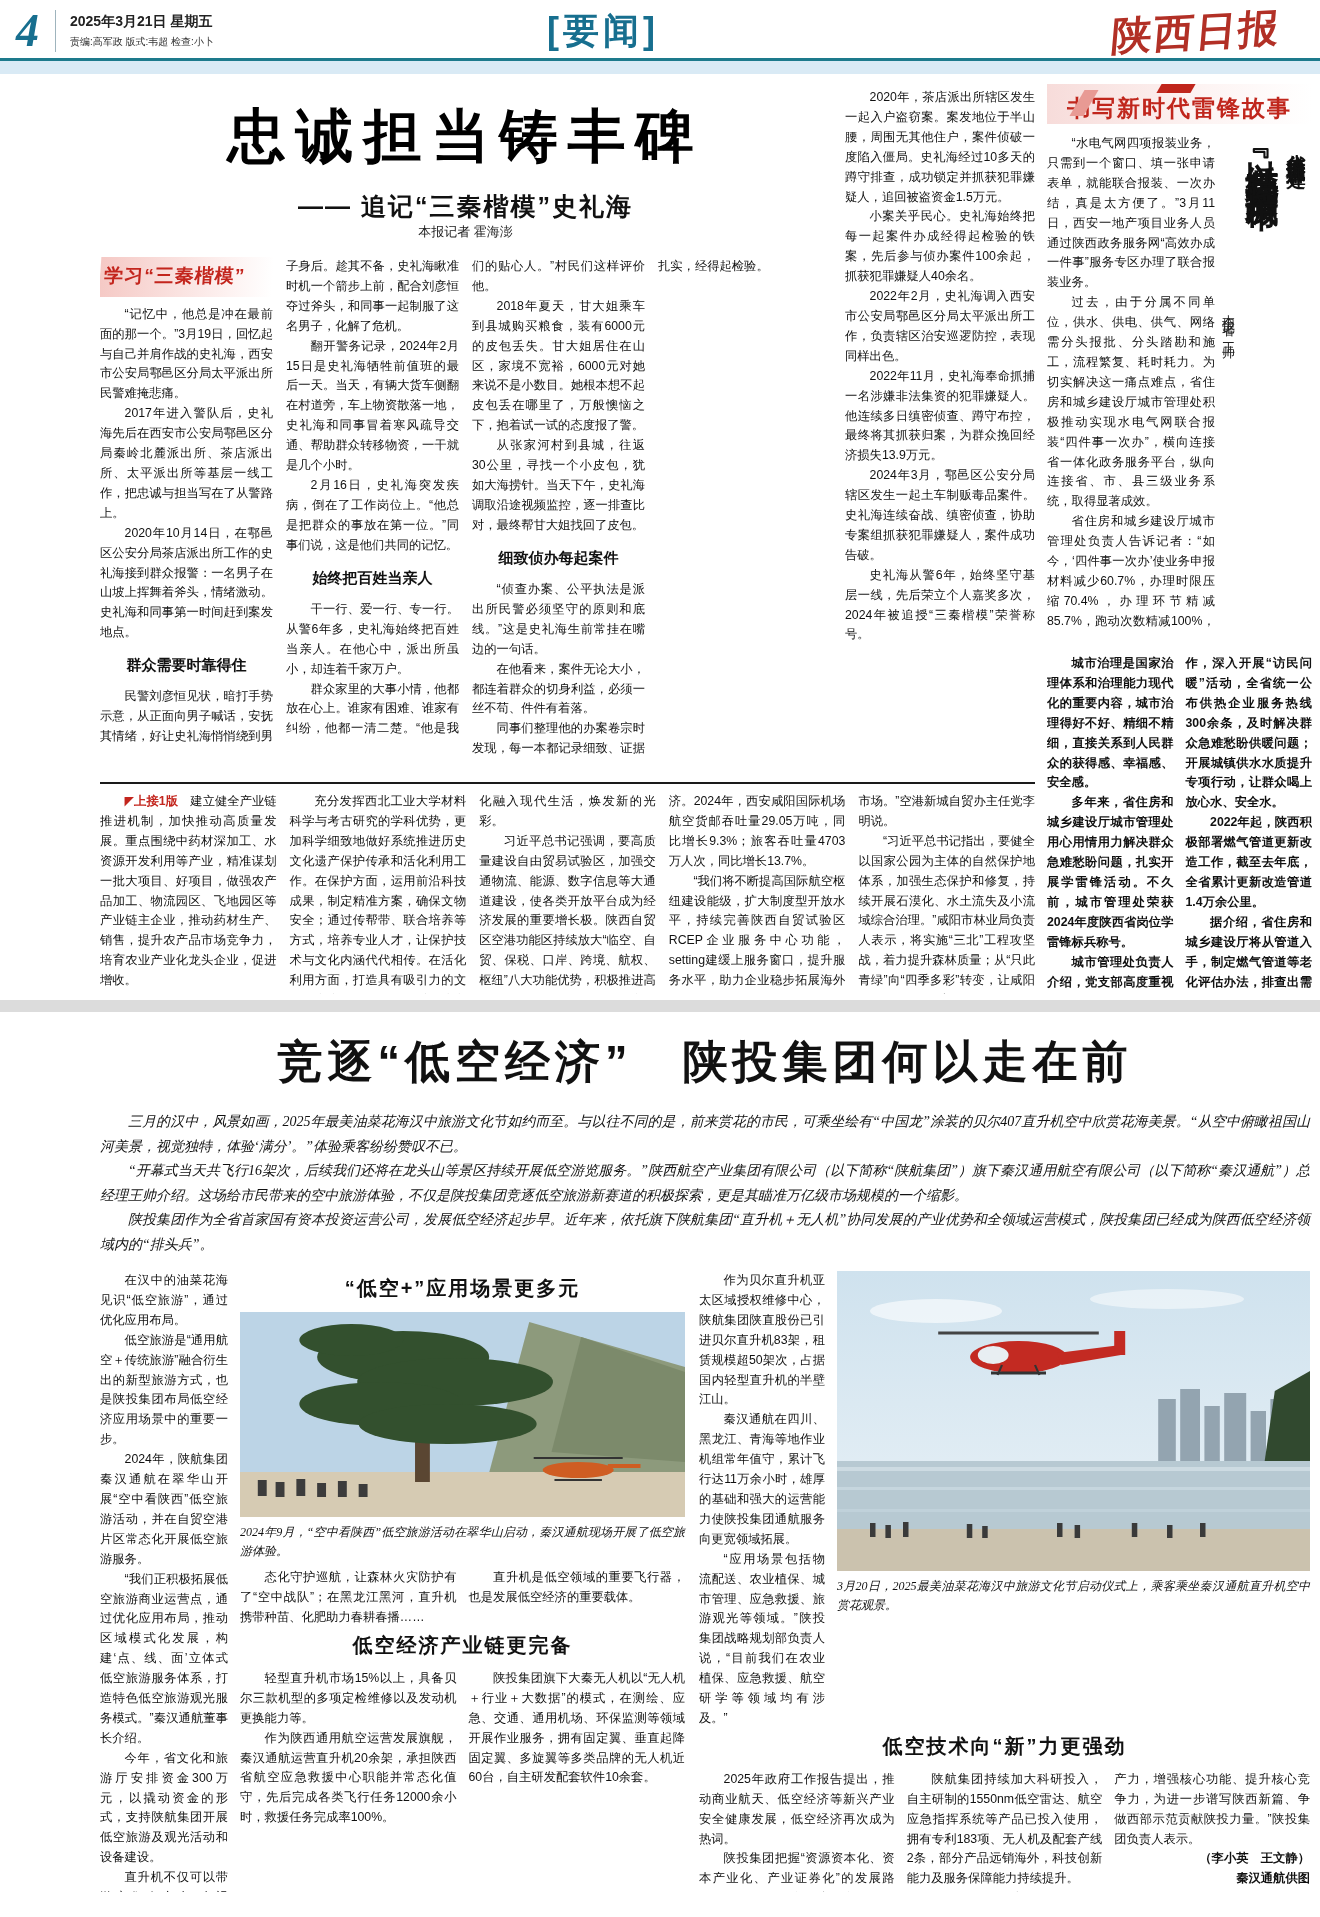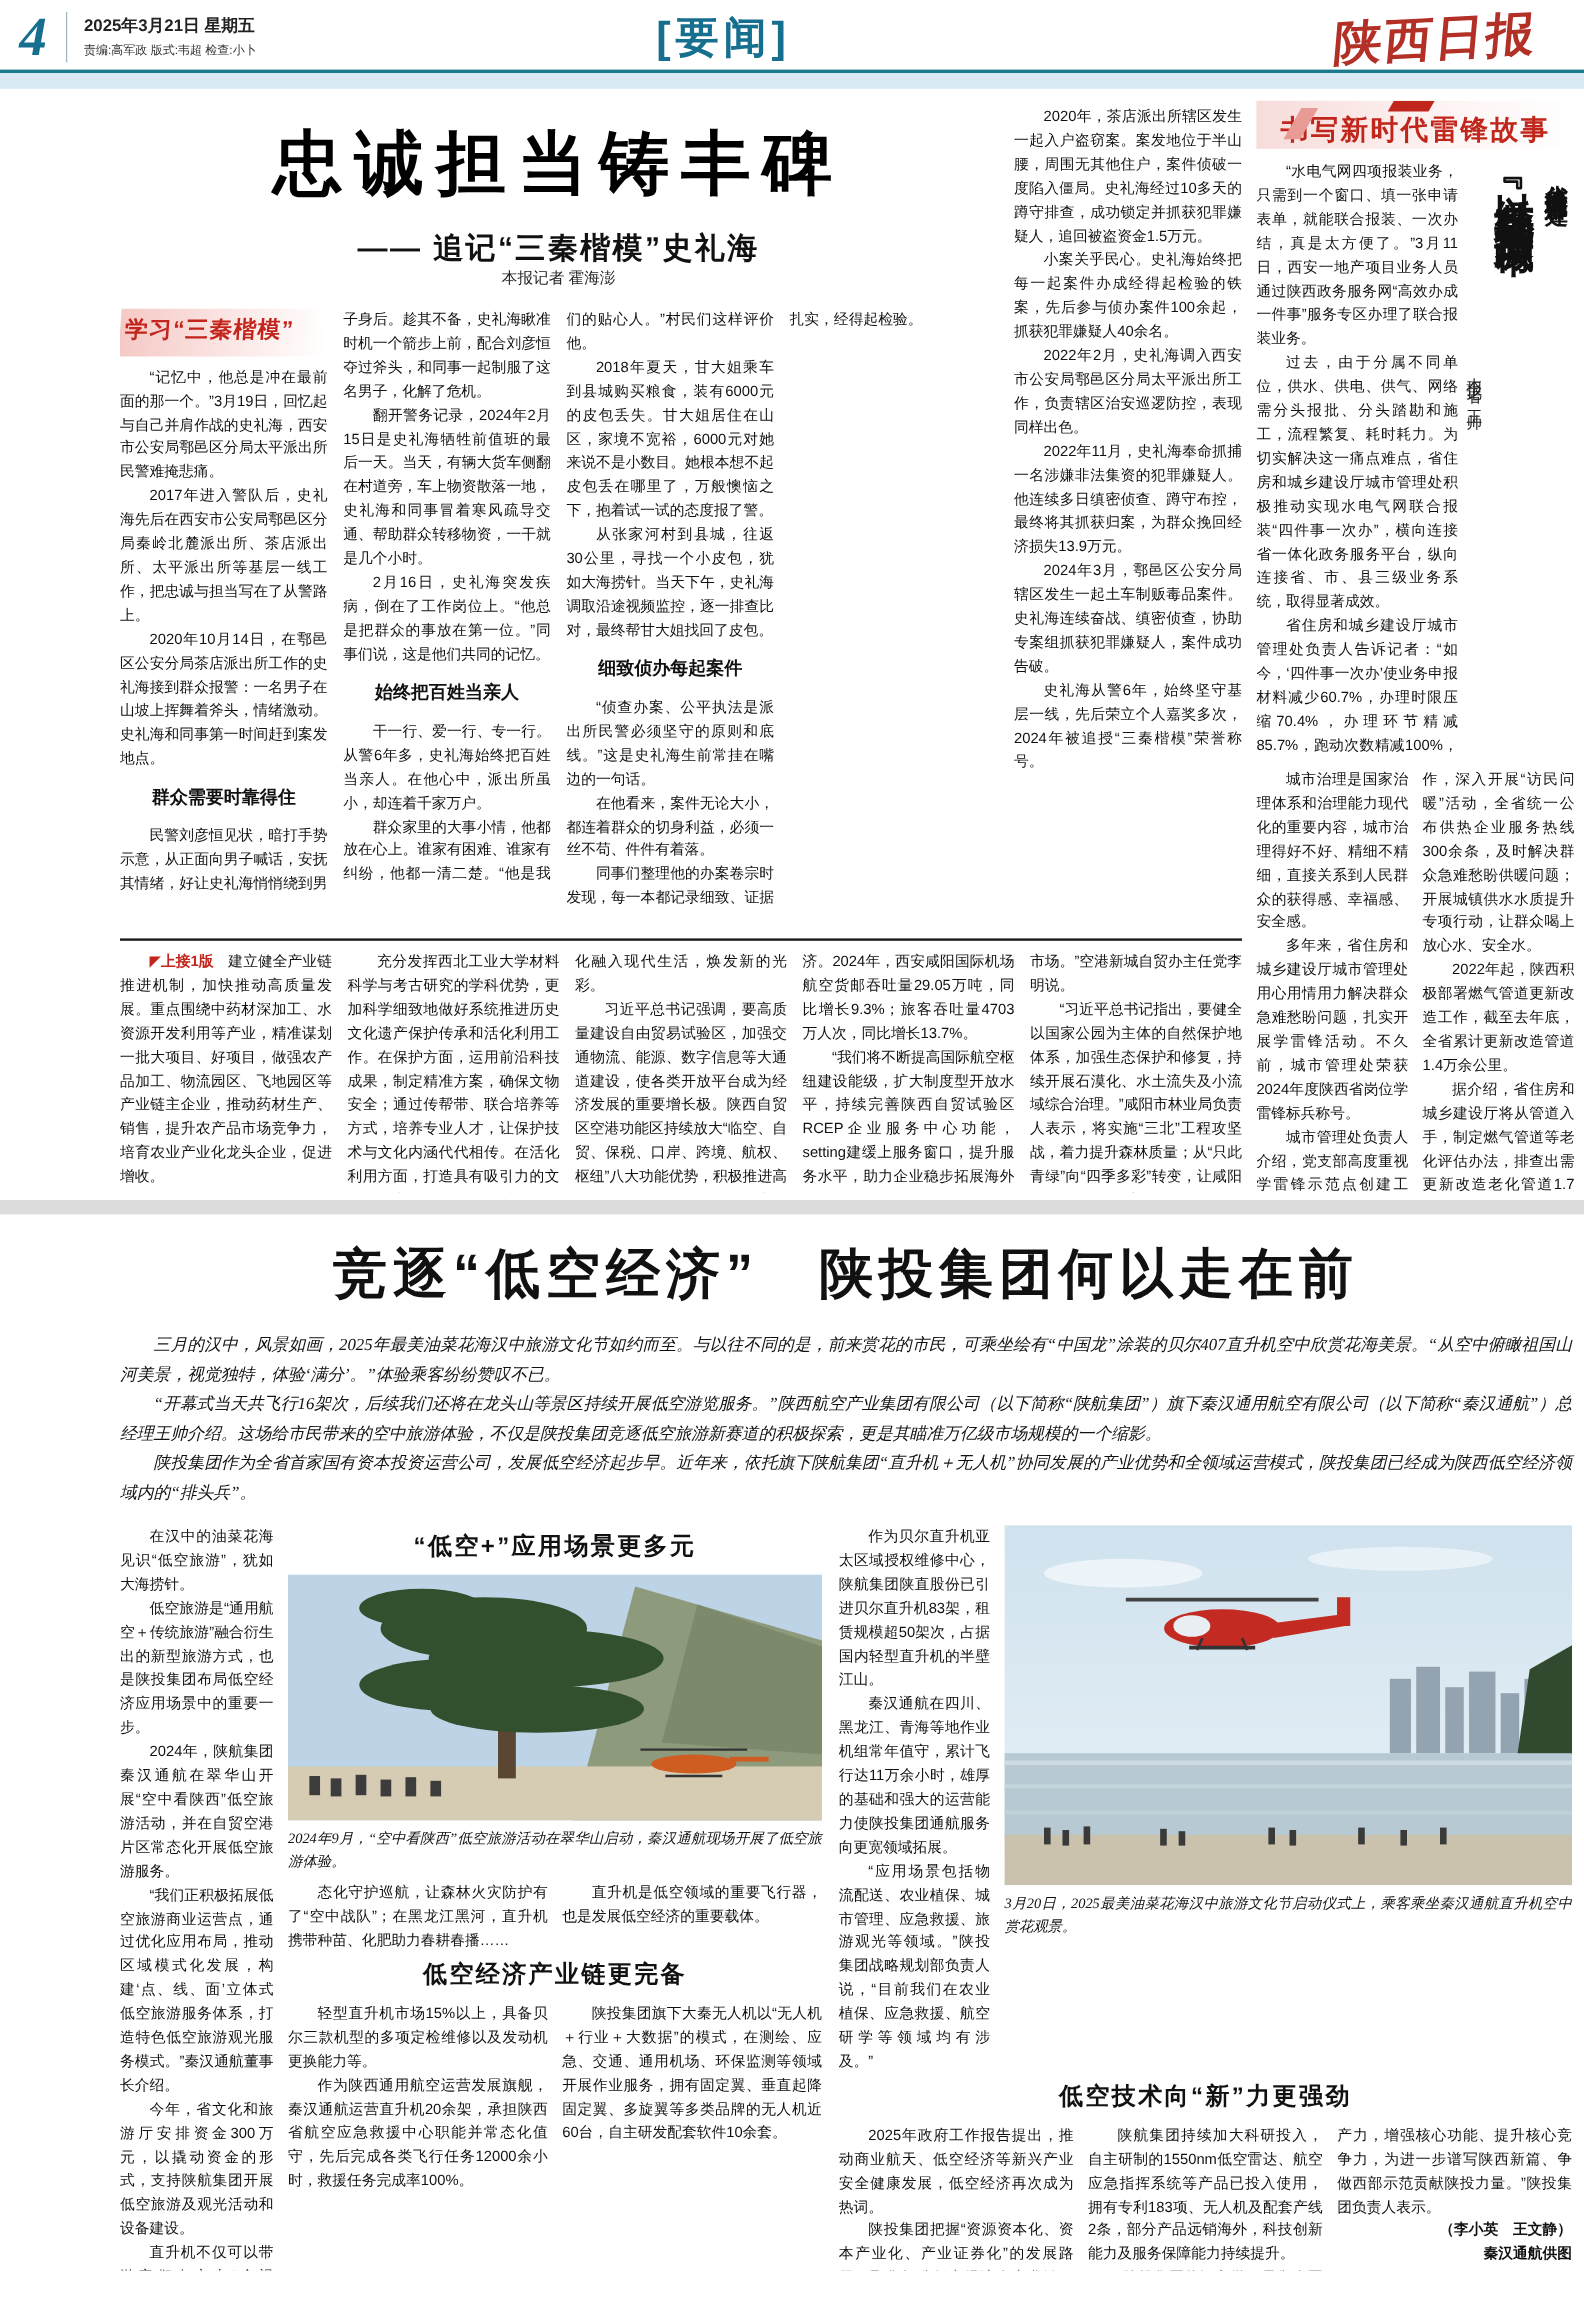--- a/index.html
+++ b/index.html
@@ -53,21 +53,21 @@
     background:linear-gradient(90deg,#f7dcda,#fdf4f3 60%,#fff); margin-bottom:10px; overflow:hidden;flex-direction:column;}
   .slash{ width:34px; height:26px; background:#c0261c; transform:skewX(-30deg); margin:0 14px 0 6px; }
   .slash2{ position:absolute; left:30px; top:6px; width:14px; height:26px; background:#e89a94; transform:skewX(-30deg);}
   .banner-text{ font-size:23px; font-weight:bold; color:#c0261c; letter-spacing:2px; }
   .side-upper{ display:flex; height:498px; overflow:hidden; }
   .side-col1{ width:168px; flex:0 0 168px; }
   .vert{ writing-mode:vertical-rl; }
   .v-byline{ font-size:13px; color:#222; padding-top:170px; margin:0 4px; letter-spacing:3px;}
   .v-title{ font-size:33px; font-weight:bold; letter-spacing:3px; line-height:1.15; margin:0 2px; }
   .v-kicker{ font-size:19px; font-weight:bold; letter-spacing:2px; padding-top:4px; }
-  .side-lower{ column-count:2; column-gap:12px; height:360px; column-fill:auto; overflow:hidden; margin-top:8px; }
+  .side-lower{ column-count:2; column-gap:12px; height:360px; column-fill:auto; overflow:hidden; margin-top:22px;font-weight:bold; }
 
   
   .gray-bar{ height:12px; background:#dcdcdc; margin-top:6px; }
 
   
   .bottom{ padding:14px 10px 0 100px; height:880px; overflow:hidden; }
   .b-title{ text-align:center; font-size:45px; font-weight:bold; letter-spacing:5px; margin:6px 0 18px; }
   .intro{ font-family:"Liberation Serif","DejaVu Serif",serif; font-style:italic;
     font-size:14px; line-height:1.75; text-align:justify; margin-bottom:14px; }
   .intro p{ text-indent:2em; }
@@ -186,21 +186,21 @@
   <div class="intro">
     <p>三月的汉中，风景如画，2025年最美油菜花海汉中旅游文化节如约而至。与以往不同的是，前来赏花的市民，可乘坐绘有“中国龙”涂装的贝尔407直升机空中欣赏花海美景。“从空中俯瞰祖国山河美景，视觉独特，体验‘满分’。”体验乘客纷纷赞叹不已。</p>
     <p>“开幕式当天共飞行16架次，后续我们还将在龙头山等景区持续开展低空游览服务。”陕西航空产业集团有限公司（以下简称“陕航集团”）旗下秦汉通用航空有限公司（以下简称“秦汉通航”）总经理王帅介绍。这场给市民带来的空中旅游体验，不仅是陕投集团竞逐低空旅游新赛道的积极探索，更是其瞄准万亿级市场规模的一个缩影。</p>
     <p>陕投集团作为全省首家国有资本投资运营公司，发展低空经济起步早。近年来，依托旗下陕航集团“直升机＋无人机”协同发展的产业优势和全领域运营模式，陕投集团已经成为陕西低空经济领域内的“排头兵”。</p>
   </div>
   <div class="zones">
 
     <div class="zoneA">
       <div class="zoneA-row">
         <div class="colA1 bodytext">
-          <p>在汉中的油菜花海见识“低空旅游”，犹如大海捞针。</p>
+          <p>在汉中的油菜花海见识“低空旅游”，通过优化应用布局。</p>
           <p>低空旅游是“通用航空＋传统旅游”融合衍生出的新型旅游方式，也是陕投集团布局低空经济应用场景中的重要一步。</p>
           <p>2024年，陕航集团秦汉通航在翠华山开展“空中看陕西”低空旅游活动，并在自贸空港片区常态化开展低空旅游服务。</p>
           <p>“我们正积极拓展低空旅游商业运营点，通过优化应用布局，推动区域模式化发展，构建‘点、线、面’立体式低空旅游服务体系，打造特色低空旅游观光服务模式。”秦汉通航董事长介绍。</p>
           <p>今年，省文化和旅游厅安排资金300万元，以撬动资金的形式，支持陕航集团开展低空旅游及观光活动和设备建设。</p>
           <p>直升机不仅可以带游客们在空中“全视角”俯瞰花海、观赏美景，还可以将农产品从山上运下山。在青海海北州，直升机常态化开展草原灭鼠等飞防作业……</p>
         </div>
         <div class="midcol">
           <div class="subhead">“低空+”应用场景更多元</div>
 
           <svg class="photo-frame" viewBox="0 0 300 205" width="100%" height="205" preserveAspectRatio="none">

